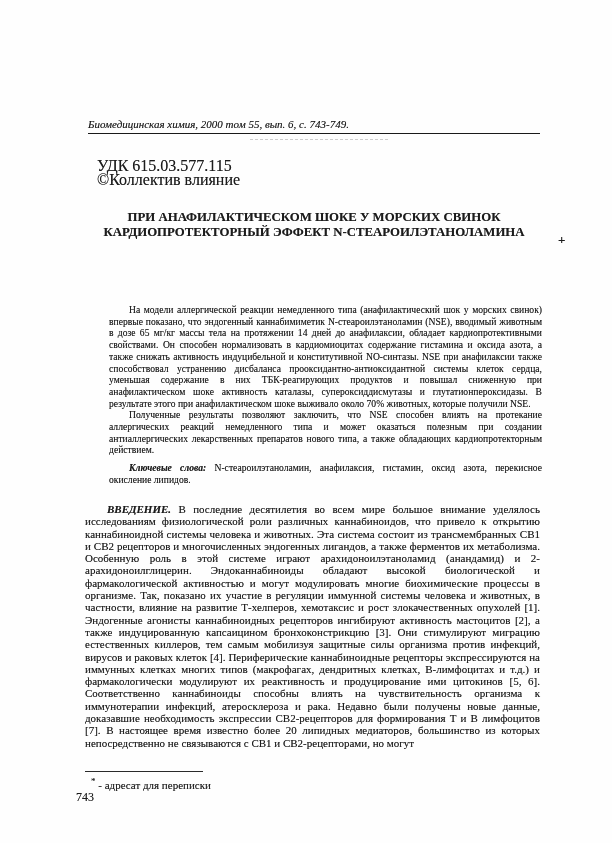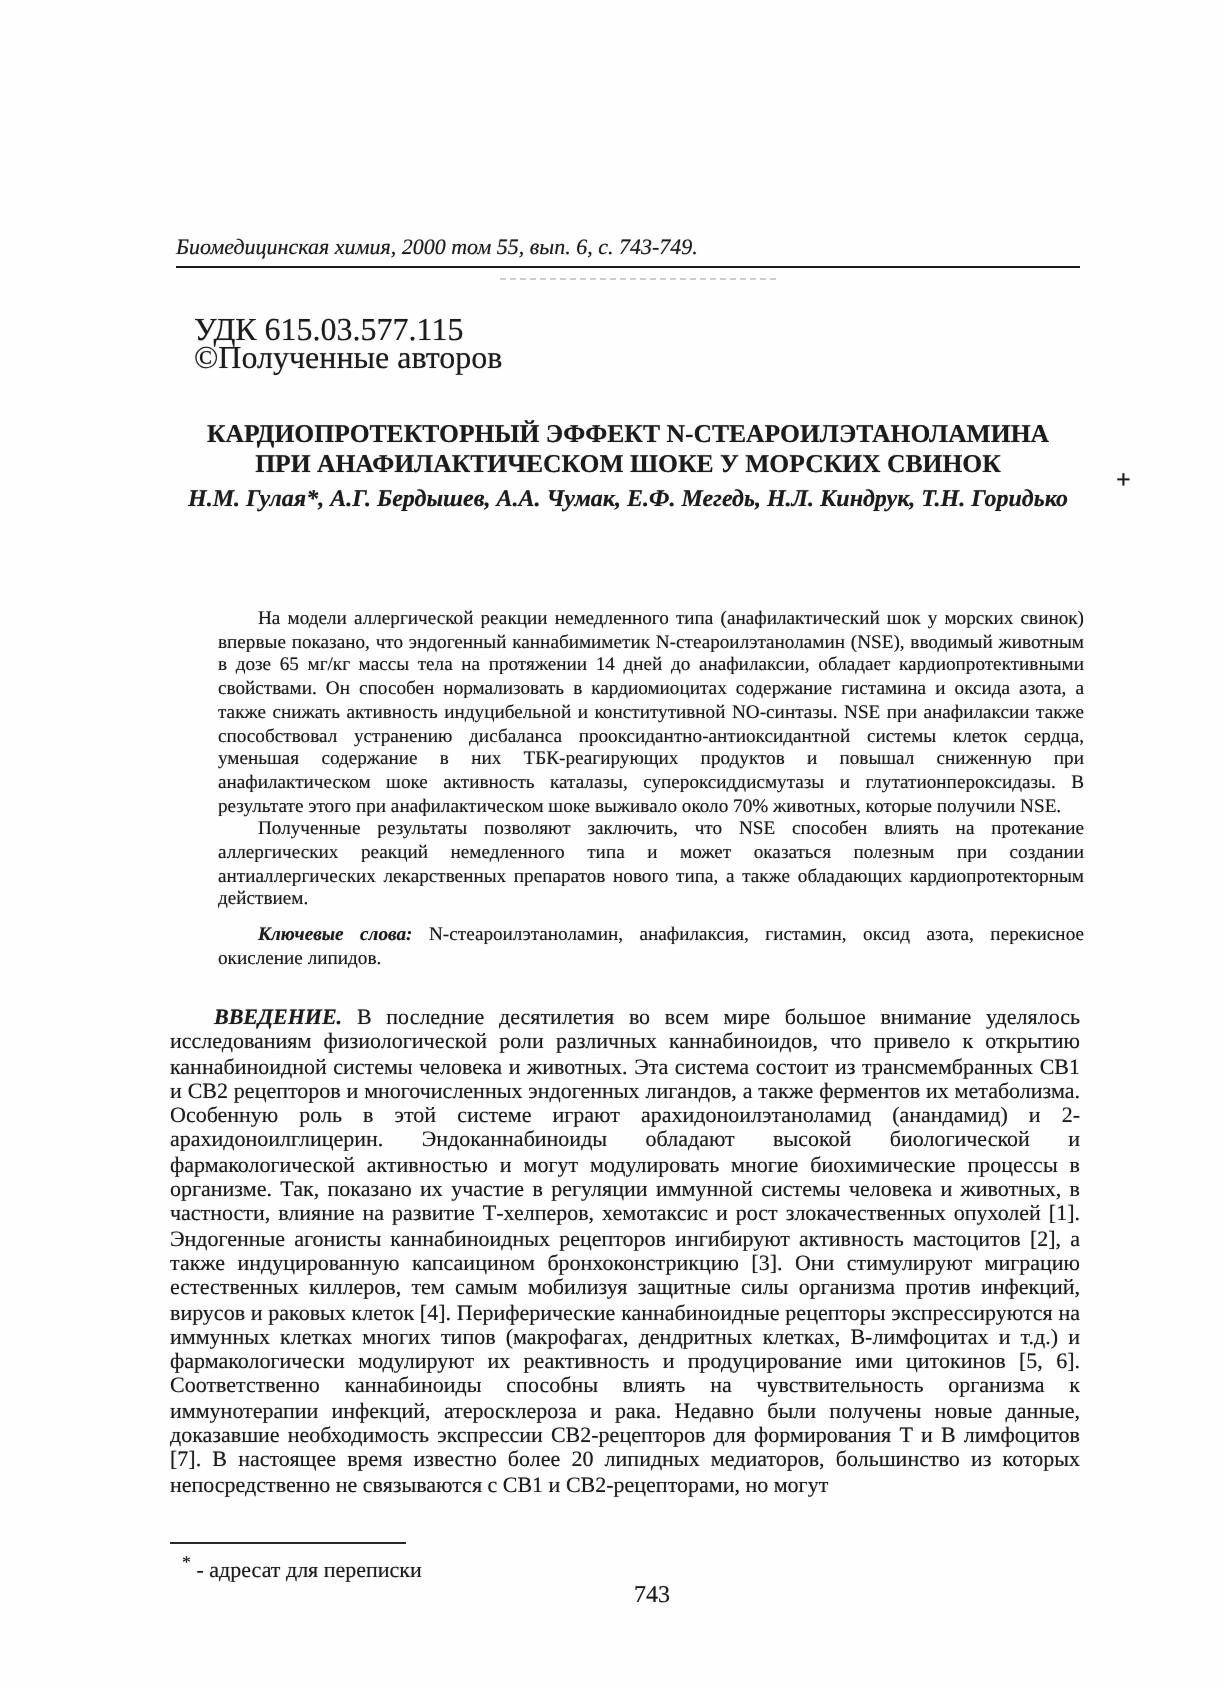--- a/index.html
+++ b/index.html
@@ -23,43 +23,42 @@
   .affiliation{left:88px;top:258px;width:452px;text-align:center;font-size:11.8px;line-height:13.6px;}
   .abstract{left:109px;top:304px;width:433px;font-size:9.6px;line-height:11.7px;text-align:justify;}
   .abstract p{margin:0;text-indent:20px;}
   .abstract p.keywords{margin-top:6px;}
   .bold{font-weight:bold;font-style:italic;}
   .main-text{left:85px;top:503px;width:455px;font-size:11px;line-height:12.3px;text-align:justify;}
   .main-text p{margin:0;text-indent:22px;}
   .footnote-rule{left:85px;top:771px;width:118px;height:1px;background:#2a2a2a;}
   .footnote{left:91px;top:775px;font-size:11px;line-height:13px;}
   .footnote sup{font-size:9px;}
-  .page-number{left:100px;top:790px;width:452px;text-align:center;font-size:12px;font-family:Liberation Serif, serif;}
+  .page-number{left:76px;top:790px;width:452px;font-size:12px;font-family:Liberation Serif, serif;}
 </style>
 </head>
 <body>
 
 <div class="page">
 
   <div class="abs journal-header">Биомедицинская химия, 2000 том 55, вып. 6, с. 743-749.</div>
 
   <div class="abs header-rule"></div>
   <div class="abs showthrough"></div>
 
   <div class="abs udk-block">
     <div>УДК 615.03.577.115</div>
-    <div>©Полученные авторов</div>
+    <div>©Коллектив влияние</div>
   </div>
 
   <div class="abs article-title">
+    <div>ПРИ АНАФИЛАКТИЧЕСКОМ ШОКЕ У МОРСКИХ СВИНОК</div>
     <div>КАРДИОПРОТЕКТОРНЫЙ ЭФФЕКТ N-СТЕАРОИЛЭТАНОЛАМИНА</div>
-    <div>ПРИ АНАФИЛАКТИЧЕСКОМ ШОКЕ У МОРСКИХ СВИНОК</div>
   </div>
 
-  <div class="abs authors">Н.М. Гулая*, А.Г. Бердышев, А.А. Чумак, Е.Ф. Мегедь, Н.Л. Киндрук, Т.Н. Горидько</div>
 
   <div class="abs plus-mark">+</div>
 
 
   <div class="abs abstract">
     <p>На модели аллергической реакции немедленного типа (анафилактический шок у морских свинок) впервые показано, что эндогенный каннабимиметик N-стеароилэтаноламин (NSE), вводимый животным в дозе 65 мг/кг массы тела на протяжении 14 дней до анафилаксии, обладает кардиопротективными свойствами. Он способен нормализовать в кардиомиоцитах содержание гистамина и оксида азота, а также снижать активность индуцибельной и конститутивной NO-синтазы. NSE при анафилаксии также способствовал устранению дисбаланса прооксидантно-антиоксидантной системы клеток сердца, уменьшая содержание в них ТБК-реагирующих продуктов и повышал сниженную при анафилактическом шоке активность каталазы, супероксиддисмутазы и глутатионпероксидазы. В результате этого при анафилактическом шоке выживало около 70% животных, которые получили NSE.</p>
     <p>Полученные результаты позволяют заключить, что NSE способен влиять на протекание аллергических реакций немедленного типа и может оказаться полезным при создании антиаллергических лекарственных препаратов нового типа, а также обладающих кардиопротекторным действием.</p>
     <p class="keywords"><span class="bold">Ключевые слова:</span><span> N-стеароилэтаноламин, анафилаксия, гистамин, оксид азота, перекисное окисление липидов.</span></p>
   </div>
 

